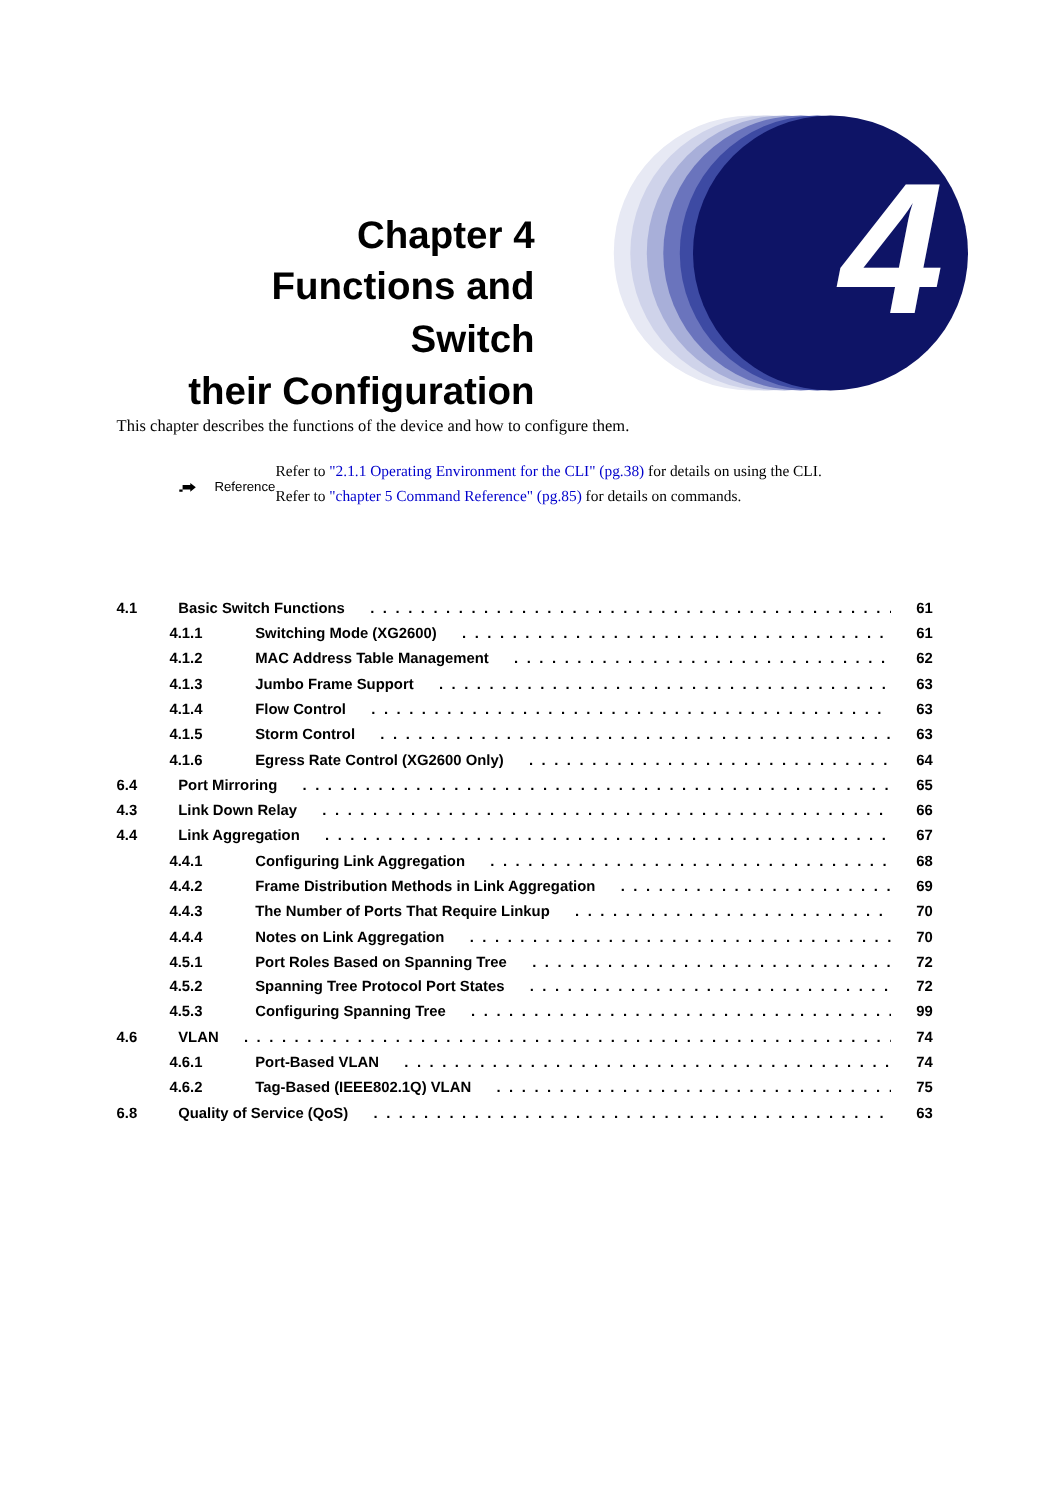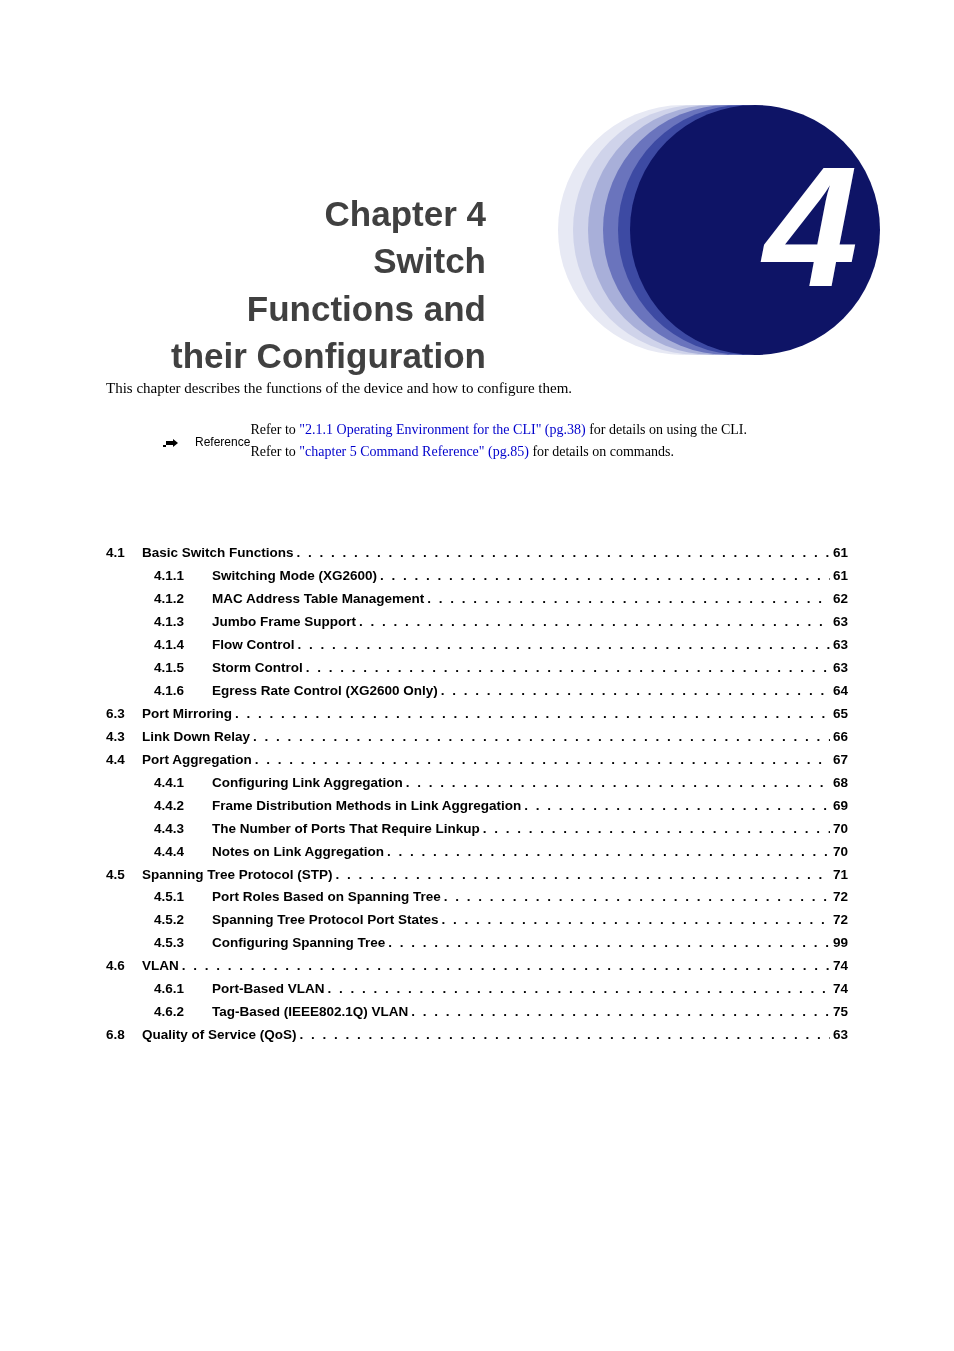--- a/index.html
+++ b/index.html
@@ -24,21 +24,21 @@
   .chapter-title {
     position: absolute;
     top: 90px;
     left: 0;
     width: 380px;
     text-align: right;
     font-family: Arial, Helvetica, sans-serif;
     font-weight: 900;
     font-size: 35px;
     line-height: 1.35;
-    color: #404040;
+    color: #000000;
   }
   .chapter-badge {
     position: absolute;
     top: 0;
     right: -30px;
     width: 320px;
     height: 260px;
   }
   .badge-layer {
     position: absolute;
@@ -95,20 +95,21 @@
     margin-top: 80px;
     font-family: Arial, Helvetica, sans-serif;
     font-size: 13.5px;
     font-weight: bold;
     line-height: 1.7;
   }
   .toc-row {
     display: flex;
     align-items: center;
     white-space: nowrap;
+    gap: 20px;
   }
   .toc-num {
     min-width: 36px;
     flex-shrink: 0;
   }
   .toc-sub .toc-num {
     margin-left: 48px;
     min-width: 58px;
   }
   .toc-title {
@@ -128,22 +129,22 @@
   }
 </style>
 </head>
 <body>
 
 <div class="page">
 
   <div class="header-area">
     <div class="chapter-title">
       <div>Chapter 4</div>
+      <div>Functions and</div>
       <div>Switch</div>
-      <div>Functions and</div>
       <div>their Configuration</div>
     </div>
     <div class="chapter-badge">
       <div class="badge-layer l5"></div>
       <div class="badge-layer l4"></div>
       <div class="badge-layer l3"></div>
       <div class="badge-layer l2"></div>
       <div class="badge-layer l1"></div>
       <div class="badge-layer l0"></div>
       <div class="badge-num">4</div>
@@ -208,34 +209,34 @@
         <span class="toc-leader"></span>
         <span class="toc-page">63</span>
       </div>
       <div class="toc-row toc-sub">
         <span class="toc-num">4.1.6</span>
         <span class="toc-title">Egress Rate Control (XG2600 Only)</span>
         <span class="toc-leader"></span>
         <span class="toc-page">64</span>
       </div>
       <div class="toc-row">
-        <span class="toc-num">6.3</span>
+        <span class="toc-num">6.4</span>
         <span class="toc-title">Port Mirroring</span>
         <span class="toc-leader"></span>
         <span class="toc-page">65</span>
       </div>
       <div class="toc-row">
         <span class="toc-num">4.3</span>
         <span class="toc-title">Link Down Relay</span>
         <span class="toc-leader"></span>
         <span class="toc-page">66</span>
       </div>
       <div class="toc-row">
         <span class="toc-num">4.4</span>
-        <span class="toc-title">Port Aggregation</span>
+        <span class="toc-title">Link Aggregation</span>
         <span class="toc-leader"></span>
         <span class="toc-page">67</span>
       </div>
       <div class="toc-row toc-sub">
         <span class="toc-num">4.4.1</span>
         <span class="toc-title">Configuring Link Aggregation</span>
         <span class="toc-leader"></span>
         <span class="toc-page">68</span>
       </div>
       <div class="toc-row toc-sub">
@@ -249,26 +250,20 @@
         <span class="toc-title">The Number of Ports That Require Linkup</span>
         <span class="toc-leader"></span>
         <span class="toc-page">70</span>
       </div>
       <div class="toc-row toc-sub">
         <span class="toc-num">4.4.4</span>
         <span class="toc-title">Notes on Link Aggregation</span>
         <span class="toc-leader"></span>
         <span class="toc-page">70</span>
       </div>
-      <div class="toc-row">
-        <span class="toc-num">4.5</span>
-        <span class="toc-title">Spanning Tree Protocol (STP)</span>
-        <span class="toc-leader"></span>
-        <span class="toc-page">71</span>
-      </div>
       <div class="toc-row toc-sub">
         <span class="toc-num">4.5.1</span>
         <span class="toc-title">Port Roles Based on Spanning Tree</span>
         <span class="toc-leader"></span>
         <span class="toc-page">72</span>
       </div>
       <div class="toc-row toc-sub">
         <span class="toc-num">4.5.2</span>
         <span class="toc-title">Spanning Tree Protocol Port States</span>
         <span class="toc-leader"></span>

